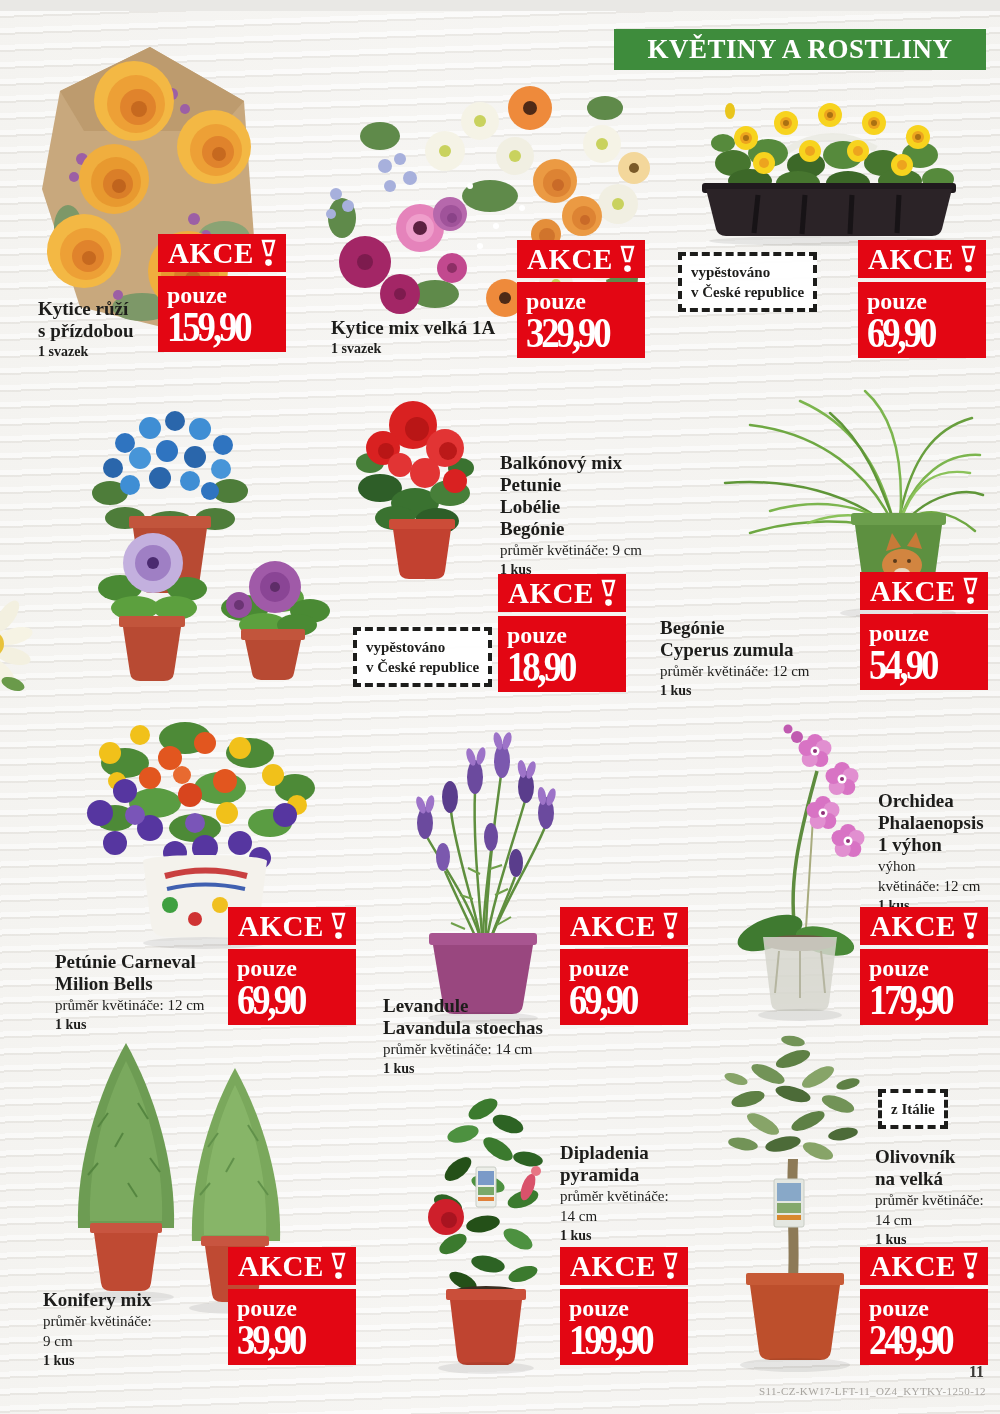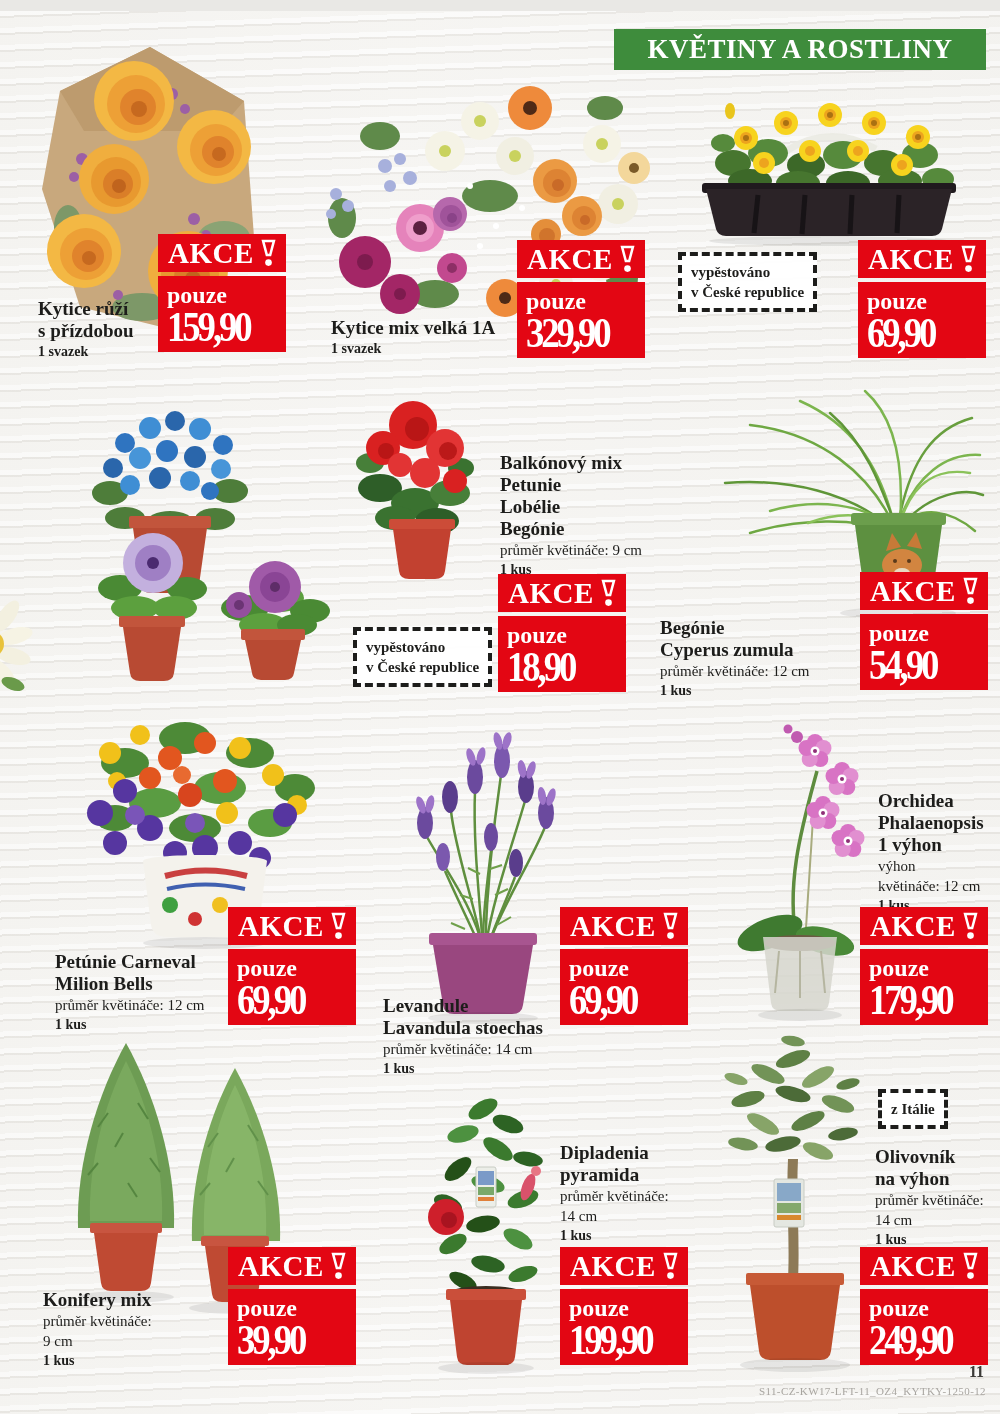--- a/index.html
+++ b/index.html
@@ -653,21 +653,21 @@
   <div class="tblock" style="left:560px;top:1131px">
     <div class="name">Dipladenia</div>
     <div class="name">pyramida</div>
     <div class="detail">průměr květináče:</div>
     <div class="detail">14 cm</div>
     <div class="unit">1 kus</div>
   </div>
 
   <div class="tblock" style="left:875px;top:1135px">
     <div class="name">Olivovník</div>
-    <div class="name">na výhon</div>
+    <div class="name">na velká</div>
     <div class="detail">průměr květináče:</div>
     <div class="detail">14 cm</div>
     <div class="unit">1 kus</div>
   </div>
 
   <div class="badge" style="left:158px;top:223px">
     <div class="akce">
         <span>AKCE</span>
         <svg class="excl" viewBox="0 0 18 34">
           <path d="M2.5 2.5 H15.5 L11 19.5 H7 Z" fill="none" stroke="#fff" stroke-width="3"></path>

